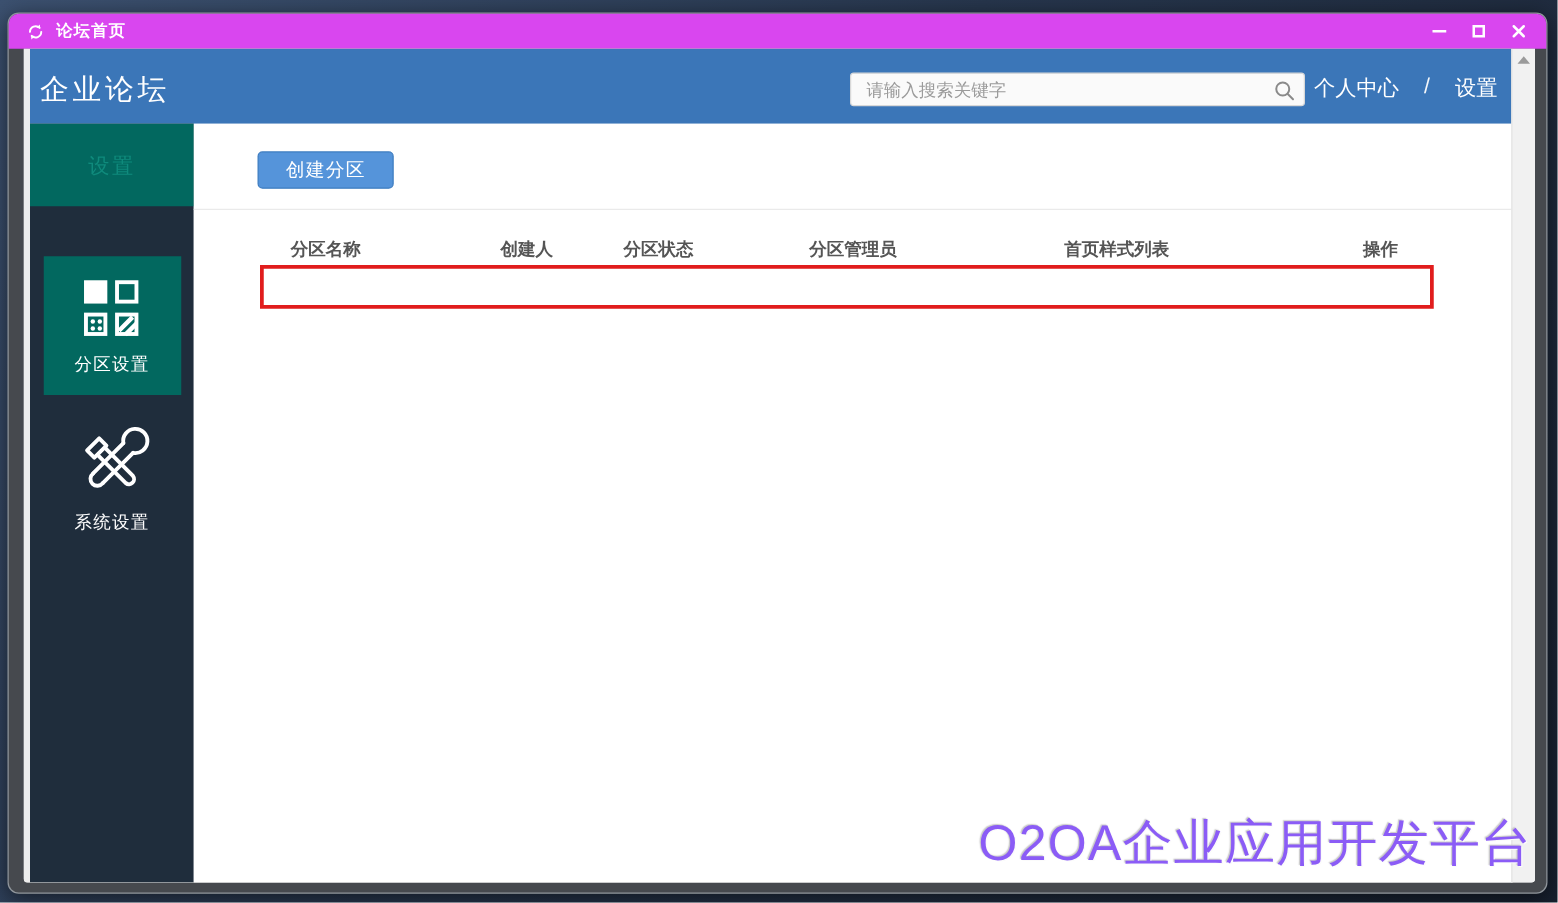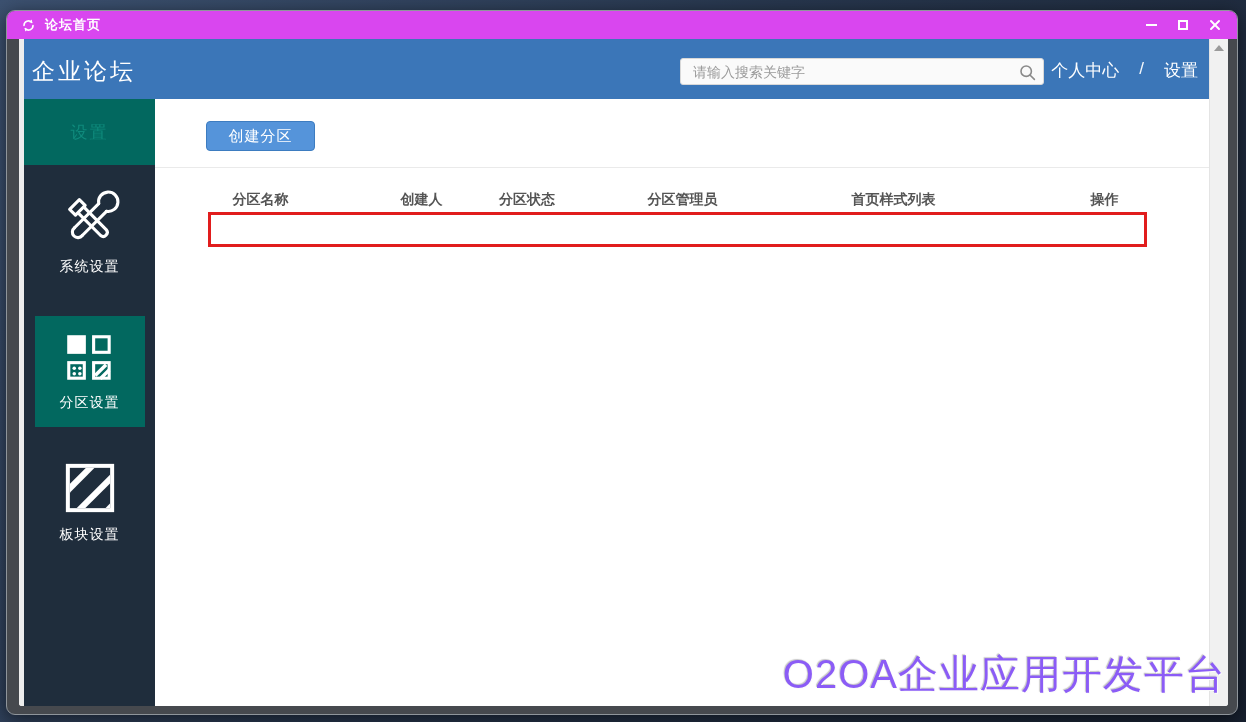--- a/index.html
+++ b/index.html
@@ -144,66 +144,50 @@
         <div class="user-links">
           <span>个人中心</span>
           <span class="sep">/</span>
           <span>设置</span>
         </div>
       </div>
 
       <div class="sidebar">
         <div class="side-section">设置</div>
 
-        <div class="side-item item-sys">
-          <svg class="ico" width="62" height="62" viewBox="0 0 64 64">
-            <g fill="none" stroke="#fff" stroke-width="3.2" stroke-linejoin="round" stroke-linecap="round">
-              <path d="M11 21 L21 11 L27 17 L17 27 Z"></path>
-              <path d="M20.5 25.5 L43 48 a4.2 4.2 0 0 0 5.9 -5.9 L26.5 19.5"></path>
-              <path d="M41 15 a10 10 0 1 1 8 8"></path>
-              <path d="M41 15 L16 40 M49 23 L24 48"></path>
-              <path d="M16 40 a5.7 5.7 0 1 0 8 8"></path>
-            </g>
-          </svg>
-          <span class="lbl">系统设置</span>
-        </div>
-
         <div class="side-item item-part">
           <svg class="ico" width="58" height="58" viewBox="0 0 56 56">
             <rect x="6" y="6" width="18" height="18" fill="#fff"></rect>
             <rect x="31.5" y="7.5" width="15" height="15" fill="none" stroke="#fff" stroke-width="3"></rect>
             <rect x="7.5" y="32.5" width="15" height="15" fill="none" stroke="#fff" stroke-width="3"></rect>
             <circle cx="12.8" cy="37.8" r="1.7" fill="#fff"></circle>
               <circle cx="18.2" cy="37.8" r="1.7" fill="#fff"></circle>
             <circle cx="12.8" cy="43.2" r="1.7" fill="#fff"></circle>
               <circle cx="18.2" cy="43.2" r="1.7" fill="#fff"></circle>
             <g>
               <rect x="31.5" y="32.5" width="15" height="15" fill="none" stroke="#fff" stroke-width="3"></rect>
               <path d="M33 45 L43.5 34.5 M38 48 L46.5 39.5" stroke="#fff" stroke-width="3.4"></path>
             </g>
           </svg>
           <span class="lbl">分区设置</span>
         </div>
 
-        <div class="side-item item-board">
-          <svg class="ico" width="62" height="62" viewBox="0 0 56 56">
-            <defs>
-                <clipPath id="clipB">
-                  <rect x="10" y="10" width="36" height="36"></rect>
-                </clipPath>
-              </defs>
-            <rect x="8" y="8" width="40" height="40" fill="none" stroke="#fff" stroke-width="3.6"></rect>
-            <g clip-path="url(#clipB)" stroke="#fff" stroke-width="5.5">
-              <path d="M0 38 L38 0"></path>
-                <path d="M10 56 L56 10"></path>
-                <path d="M26 66 L70 22"></path>
+        <div class="side-item item-sys">
+          <svg class="ico" width="62" height="62" viewBox="0 0 64 64">
+            <g fill="none" stroke="#fff" stroke-width="3.2" stroke-linejoin="round" stroke-linecap="round">
+              <path d="M11 21 L21 11 L27 17 L17 27 Z"></path>
+              <path d="M20.5 25.5 L43 48 a4.2 4.2 0 0 0 5.9 -5.9 L26.5 19.5"></path>
+              <path d="M41 15 a10 10 0 1 1 8 8"></path>
+              <path d="M41 15 L16 40 M49 23 L24 48"></path>
+              <path d="M16 40 a5.7 5.7 0 1 0 8 8"></path>
             </g>
           </svg>
-          <span class="lbl">板块设置</span>
-        </div>
+          <span class="lbl">系统设置</span>
+        </div>
+
       </div>
 
       <div class="content">
         <button class="create-btn">创建分区</button>
         <div class="divider"></div>
 
         <table class="grid">
           <colgroup>
               <col>
               <col>

